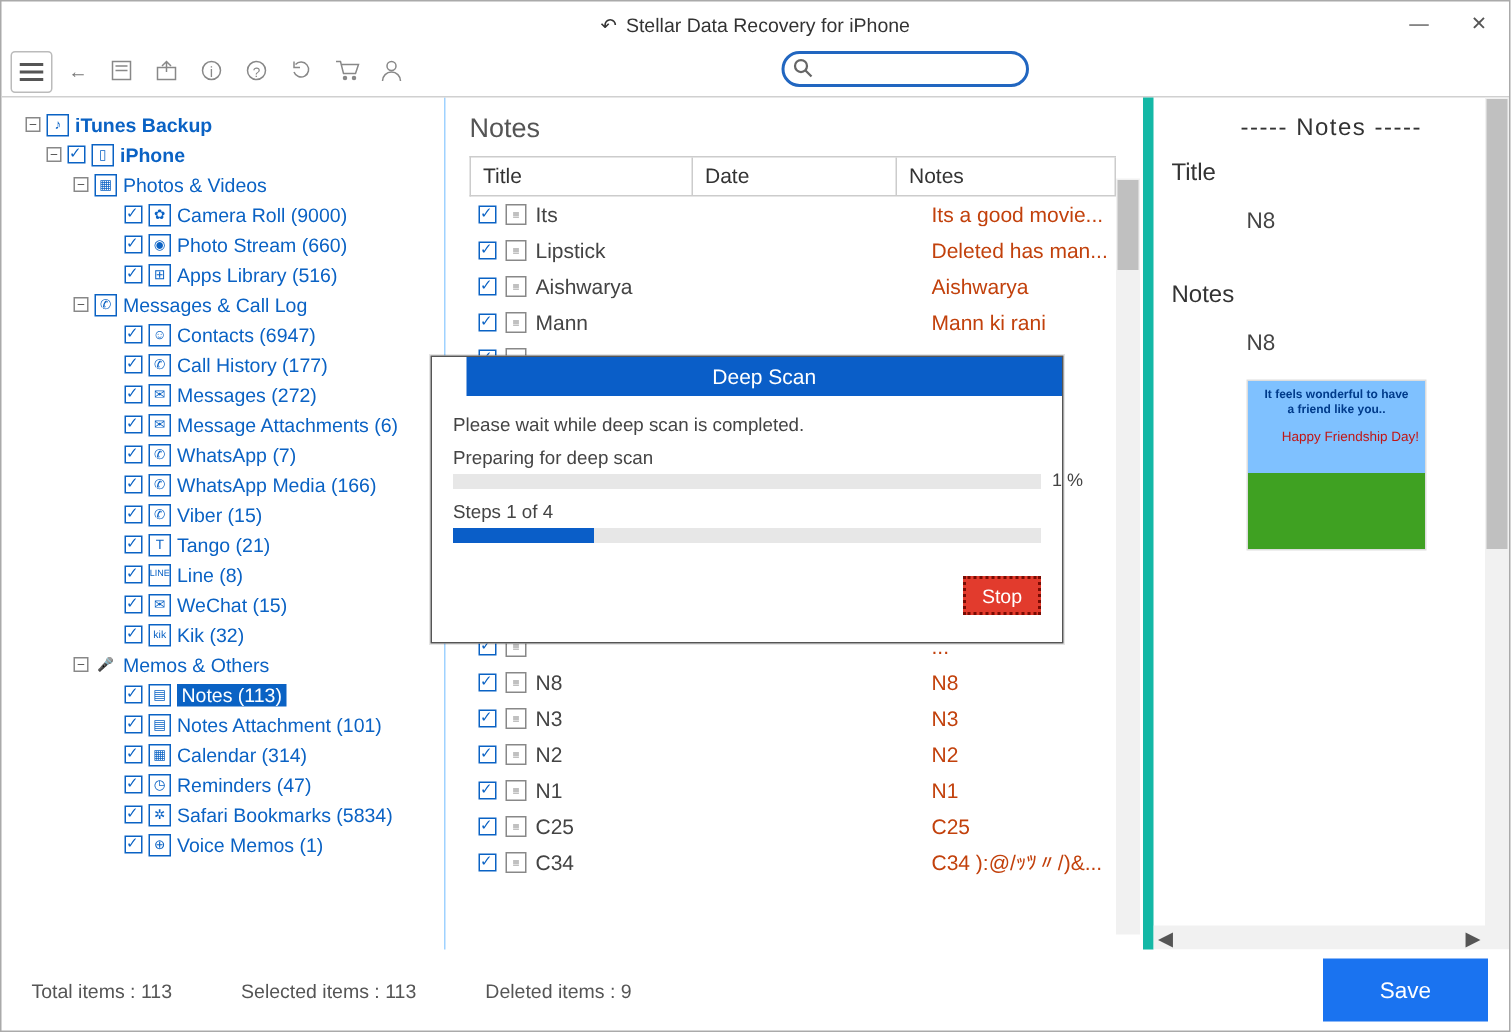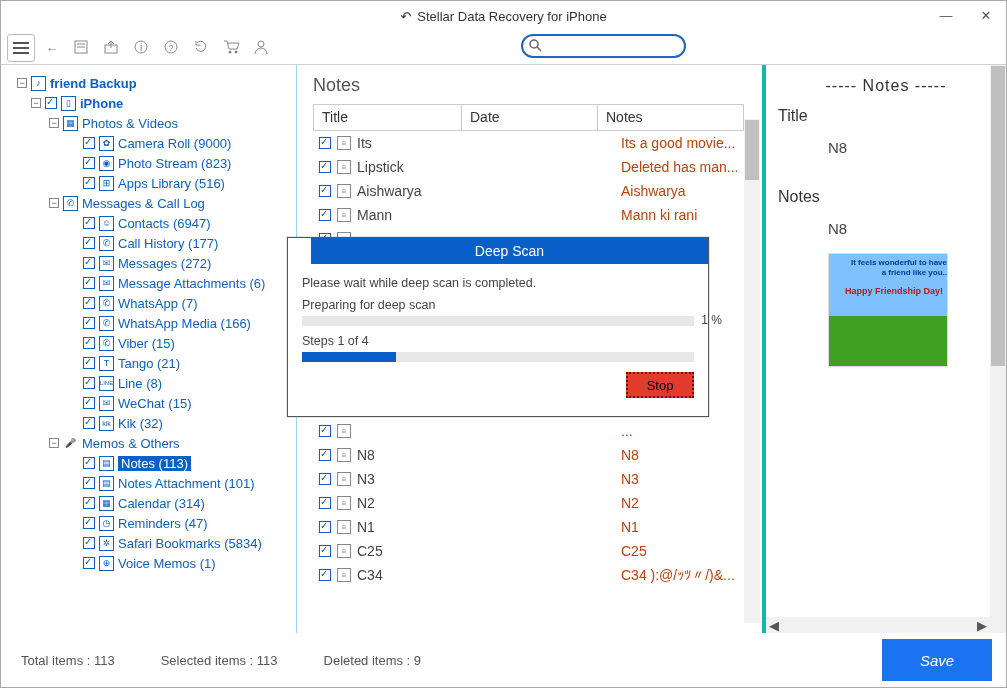--- a/index.html
+++ b/index.html
@@ -15,23 +15,23 @@
   .search-wrap { position:absolute; left:520px; top:3px; }
   .search { width:165px; height:24px; border:2px solid #2166c0; border-radius:12px; padding:0 8px 0 26px; outline:none; font-size:12px; }
   .search-icon { position:absolute; left:8px; top:5px; color:#666; }
   .radios { position:absolute; right:10px; top:6px; display:flex; align-items:center; gap:12px; font-size:13px; color:#333; }
   .radio { display:flex; align-items:center; gap:4px; }
   .radio-dot { width:12px; height:12px; border:1px solid #444; border-radius:50%; display:inline-block; position:relative; }
   .radio-dot.on::after { content:""; position:absolute; width:6px; height:6px; background:#333; border-radius:50%; left:2px; top:2px; }
   .main { display:flex; height:calc(688px - 30px - 34px - 54px - 2px); }
   .sidebar { width:296px; border-right:1px solid #9fd2ff; overflow:auto; padding:8px 4px 8px 8px; }
   .center { flex:1; display:flex; flex-direction:column; padding:10px 0 0 16px; position:relative; }
-  .right { width:244px; border-left:4px solid #14b8a6; position:relative; padding:12px; overflow:hidden; }
+  .right { width:244px; border-left:7px solid #14b8a6; position:relative; padding:12px; overflow:hidden; }
   .footer { height:54px; display:flex; align-items:center; padding:0 20px; gap:46px; color:#555; border-top:0; position:relative; }
-  .save-btn { position:absolute; right:14px; top:6px; background:#1a73f0; color:#fff; border:none; width:110px; height:42px; font-size:15px;font-style:italic; }
+  .save-btn { position:absolute; right:14px; top:6px; background:#1a73f0; color:#fff; border:none; width:110px; height:42px; font-size:15px; }
   .tree-row { display:flex; align-items:center; height:20px; gap:4px; white-space:nowrap; padding:0; }
   .tree-row .lbl { color:#0A62C4; font-size:13px; }
   .tree-row.selected .lbl { background:#0A62C4; color:#fff; padding:0 3px; }
   .sq { width:10px; height:10px; border:1px solid #888; display:inline-flex; align-items:center; justify-content:center; font-size:9px; color:#555; line-height:8px; }
   .cb { width:12px; height:12px; border:1px solid #0A62C4; display:inline-flex; align-items:center; justify-content:center; color:#0A62C4; font-size:10px; position:relative; }
   .cb::after { content:"✓"; position:absolute; top:-2px; left:0; }
   .ticon { width:15px; height:15px; border:1px solid #0A62C4; display:flex; align-items:center; justify-content:center; color:#0A62C4; font-size:9px; background:#fff; }
   .ind5 { padding-left:8px; } .ind15{padding-left:22px;} .ind25{padding-left:40px;} .ind40{padding-left:74px;}
   .center h3 { margin:0 0 8px 0; font-weight:400; font-size:18px; color:#555; }
   .table-head { display:flex; border:1px solid #ccc; border-right:0; height:27px; align-items:stretch; margin-right:18px; }
@@ -42,37 +42,37 @@
   .row .cbx::after { content:"✓"; position:absolute; top:-2px; left:0; }
   .row .ric { width:14px; height:14px; border:1px solid #888; margin-right:6px; display:flex; align-items:center; justify-content:center; color:#888; font-size:8px; }
   .row .c1 { width:128px; color:#444; overflow:hidden; text-overflow:ellipsis; }
   .row .c2 { width:136px; }
   .row .c3 { flex:1; color:#c2410c; overflow:hidden; text-overflow:ellipsis; white-space:nowrap; }
   .scrollbar-v { position:absolute; top:54px; right:2px; width:16px; height:504px; background:#f1f1f1; }
   .scrollbar-v .thumb { width:14px; height:60px; background:#c0c0c0; margin:1px; }
   .right .hdr { text-align:center; font-size:16px; letter-spacing:1px; }
   .right .kv { margin-top:12px; font-size:16px; color:#333; }
   .right .val { margin-top:14px; margin-left:50px; font-size:15px; color:#444; }
-  .friendship { margin:16px 0 16px 50px; width:120px; height:114px; background:linear-gradient(#7fc1ff 0 55%, #3fa122 55% 100%); position:relative; border:1px solid #ddd; font-size:8px; text-align:right;}
+  .friendship { margin:16px 0 16px 50px; width:120px; height:114px; background:linear-gradient(#7fc1ff 0 55%, #3fa122 55% 100%); position:relative; border:1px solid #ddd; font-size:8px; text-align:center;}
   .friendship .txt { position:absolute; top:4px; left:0; right:0; color:#003b8b; font-weight:bold; line-height:1.2; }
-  .friendship .txt2 { position:absolute; top:32px; right:4px; color:#c01616; font-weight:bold; font-size:9px; }
+  .friendship .txt2 { position:absolute; top:32px; right:4px; color:#c01616; font-weight:normal; font-size:9px; }
   .right-scroll-v { position:absolute; right:0; top:0; width:16px; height:100%; background:#f1f1f1; }
   .right-scroll-v .thumb { width:14px; height:300px; background:#c0c0c0; margin:1px;}
   .right-scroll-h { position:absolute; bottom:0; left:0; right:16px; height:16px; background:#f1f1f1; display:flex; align-items:center; justify-content:space-between; }
   .right-scroll-h .arrow { width:16px; height:16px; display:flex; align-items:center; justify-content:center; color:#555;}
   .right-scroll-h .thumb { flex:1; height:14px; margin:1px;}
   .modal { position:absolute; left:286px; top:236px; width:422px; background:#fff; border:1px solid #555; box-shadow:0 0 0 1px rgba(0,0,0,0.1); z-index:10; }
   .modal .mtitle { background:#0a5ec8; color:#fff; text-align:center; height:26px; line-height:26px; font-size:14px;margin-left:23px; }
   .modal .mbody { padding:12px 14px 10px; font-size:12.5px; color:#444; }
   .modal .mrow { margin-top:8px; }
   .modal .bar1 { height:10px; background:#e7e7e7; margin-top:4px; position:relative; }
   .modal .pct { position:absolute; right:-28px; top:-3px; font-size:12px; color:#444; }
   .modal .bar2 { height:10px; background:#e7e7e7; margin-top:4px; position:relative; }
   .modal .bar2 .fill { height:100%; width:24%; background:#0a5ec8; }
-  .modal .stop { float:right; margin:10px 0 8px; background:#e23b2d; border:2px dotted #7a0b03; color:#000000; width:68px; height:26px; font-size:13px; }
+  .modal .stop { float:right; margin:22px 0 8px; background:#e23b2d; border:2px dotted #7a0b03; color:#ffffff; width:52px; height:26px; font-size:13px; }
 </style>
 </head>
 <body>
 
 <div class="titlebar">
   <div class="title">
     <span>↶</span>
     <span>Stellar Data Recovery for iPhone</span>
   </div>
   <div class="win-controls">
@@ -141,21 +141,21 @@
     <input class="search" style="">
   </div>
 </div>
 
 <div class="main">
 
   <div class="sidebar">
     <div class="tree-row ind5">
         <span class="sq">−</span>
         <span class="ticon">♪</span>
-        <span class="lbl" style="font-weight:bold">friend Backup</span>
+        <span class="lbl" style="font-weight:bold">iTunes Backup</span>
       </div>
     <div class="tree-row ind15">
         <span class="sq">−</span>
         <span class="cb"></span>
         <span class="ticon">▯</span>
         <span class="lbl" style="font-weight:bold">iPhone</span>
       </div>
 
     <div class="tree-row ind25">
         <span class="sq">−</span>
@@ -163,21 +163,21 @@
         <span class="lbl">Photos &amp; Videos</span>
       </div>
     <div class="tree-row ind40">
         <span class="cb"></span>
         <span class="ticon">✿</span>
         <span class="lbl">Camera Roll (9000)</span>
       </div>
     <div class="tree-row ind40">
         <span class="cb"></span>
         <span class="ticon">◉</span>
-        <span class="lbl">Photo Stream (823)</span>
+        <span class="lbl">Photo Stream (660)</span>
       </div>
     <div class="tree-row ind40">
         <span class="cb"></span>
         <span class="ticon">⊞</span>
         <span class="lbl">Apps Library (516)</span>
       </div>
 
     <div class="tree-row ind25">
         <span class="sq">−</span>
         <span class="ticon">✆</span>

